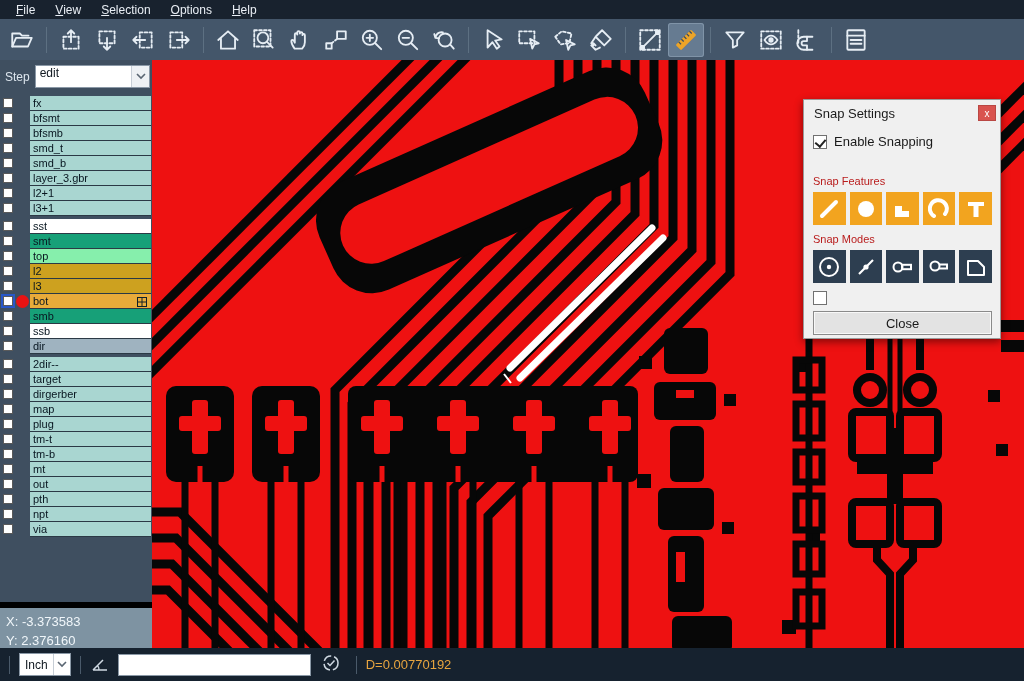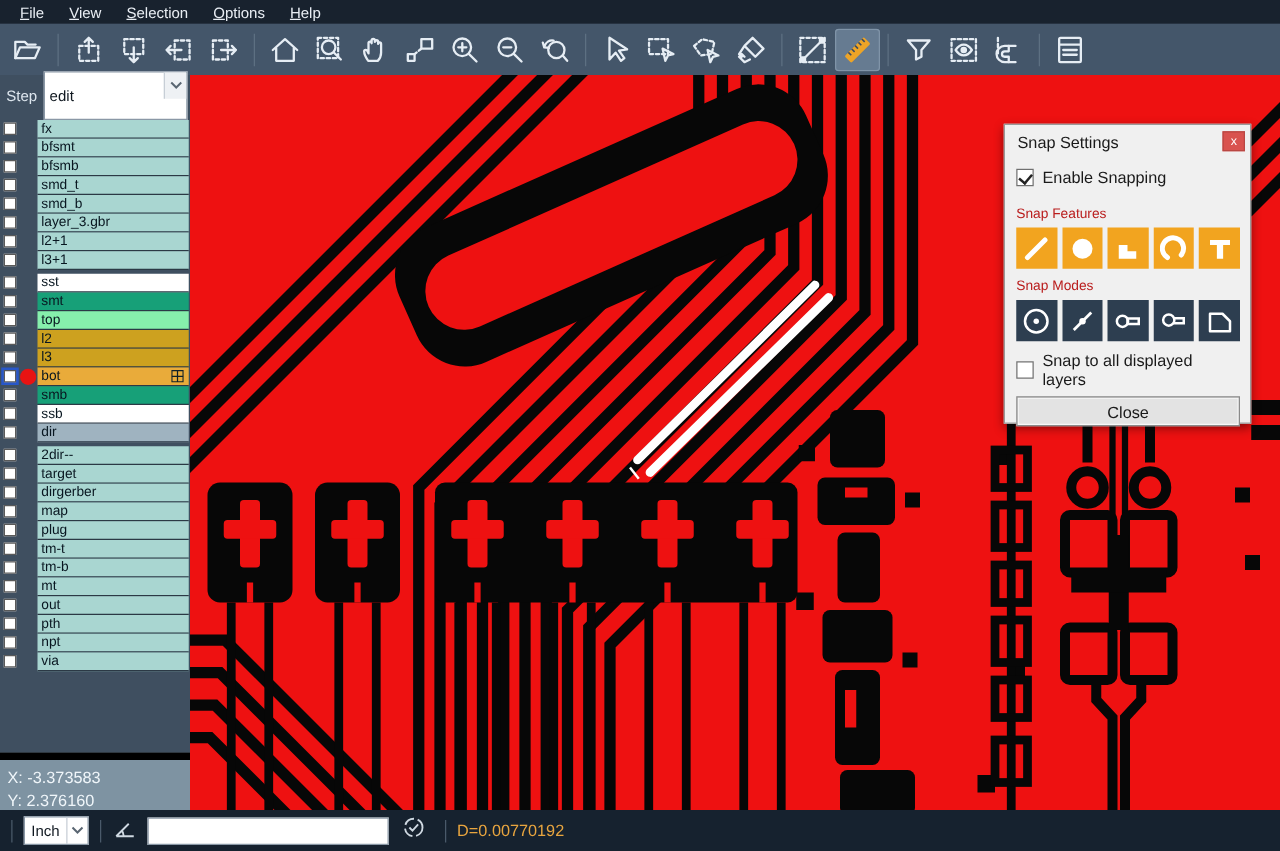--- a/index.html
+++ b/index.html
@@ -18,22 +18,22 @@
              background:#44566a; display:flex; align-items:center; padding-left:4px; }
   .tbtn { width:36px; height:34px; display:flex; align-items:center; justify-content:center; border-radius:3px; }
   .tbtn.active { background:#667b91; box-shadow:inset 0 0 0 1px #8094a8; }
   .tsep { width:1px; height:26px; background:#5d7082; margin:0 6px; }
   .ti { stroke:#e6edf4; fill:none; stroke-width:1.7; stroke-linecap:round; stroke-linejoin:round; }
 
   
   #sidebar { position:absolute; left:0; top:60px; width:152px; height:588px; background:#3f4f60; }
   #steprow { height:33px; display:flex; align-items:center; padding:0 2px 0 5px; }
   #steprow .steplabel { color:#dde6ee; font-size:12px; margin-right:5px; }
-  #stepselect { flex:1; height:39px; background:#fff; border:1px solid #8a98a6; display:flex;
-                align-items:center; font-size:12px; color:#101820; padding-left:4px; position:relative; }
+  #stepselect { flex:1; height:23px; background:#fff; border:1px solid #8a98a6; display:flex;
+                align-items:flex-start; font-size:12px; color:#101820; padding-left:4px; position:relative; }
   #stepselect .chev { position:absolute; right:0; top:0; width:18px; height:21px; background:#eef1f4;
                 border-left:1px solid #c7ced6; display:flex; align-items:center; justify-content:center; }
   .layer-group { margin-top:3px;border-radius:10px; }
   .layer-row { position:relative; height:15px; }
   .layer-row .cb { position:absolute; left:3px; top:2px; width:10px; height:10px; background:#fff;
                    border:1px solid #5a5a5a; }
   .layer-row.active .cb { outline:2px solid #2857c8; }
   .layer-row .dot { display:none; position:absolute; left:16px; top:1px; width:13px; height:13px;
                     border-radius:50%; background:#e81313; }
   .layer-row.active .dot { display:block; }
@@ -51,21 +51,21 @@
   #pcb svg { display:block; }
 
   
   #snapdlg { position:absolute; left:803px; top:99px; width:198px; height:240px; background:#f0f0f0;
              border:1px solid #9a9a9a; box-shadow:0 3px 8px rgba(0,0,0,.45); z-index:5; }
   #snapdlg .titlebar { height:26px; display:flex; align-items:center; padding:0 4px 0 10px; }
   #snapdlg .titlebar .title { flex:1; font-size:13px; color:#1a1a1a; }
   #snapdlg .closebtn { width:18px; height:16px; background:#d9534f; color:#fff; font-size:10px;
              display:flex; align-items:center; justify-content:center; border:1px solid #b94743; }
   #snapdlg .body { padding:8px 8px 0 9px; }
-  .chkrow { display:flex; align-items:center; font-size:13px; color:#1a1a1a; margin-bottom:16px; }
+  .chkrow { display:flex; align-items:center; font-size:13px; color:#1a1a1a; margin-bottom:26px; }
   .chk { width:14px; height:14px; background:#fff; border:1px solid #707070; margin-right:7px; position:relative; }
   .chk.checked::after { content:""; position:absolute; left:3px; top:1px; width:5px; height:8px;
              border:solid #222; border-width:0 2px 2px 0; transform:rotate(40deg); }
   .seclabel { font-size:11px; color:#b91c1c; margin:2px 0 5px 0; }
   .btnrow { display:flex; gap:4px; margin-bottom:8px; }
   .fbtn { width:33px; height:33px; display:flex; align-items:center; justify-content:center; }
   .closebar { margin:4px 8px 0 9px; height:24px; background:#e3e3e3; border:1px solid #8a8a8a;
               box-shadow:inset 0 0 0 1px #f8f8f8; display:flex; align-items:center; justify-content:center;
               font-size:13px; color:#1a1a1a; }
 
@@ -697,21 +697,20 @@
             </svg>
           </span>
         <span class="fbtn" style="background:#2d3e50">
           <svg width="24" height="24" viewBox="0 0 24 24">
               <path d="M4 20V6h10l6 6v8z" stroke="#fff" stroke-width="2" fill="none" stroke-linejoin="round"></path>
             </svg>
           </span>
       </div>
       <div class="chkrow" style="margin-bottom:6px">
         <span class="chk"></span>
-        <span>Snap to all displayed layers</span>
       </div>
     </div>
     <div class="closebar">Close</div>
   </div>
 
   <div id="statusbar">
     <div class="ssep"></div>
     <div id="unitbox">
       <span class="uval">Inch</span>
       <span class="uchev">

